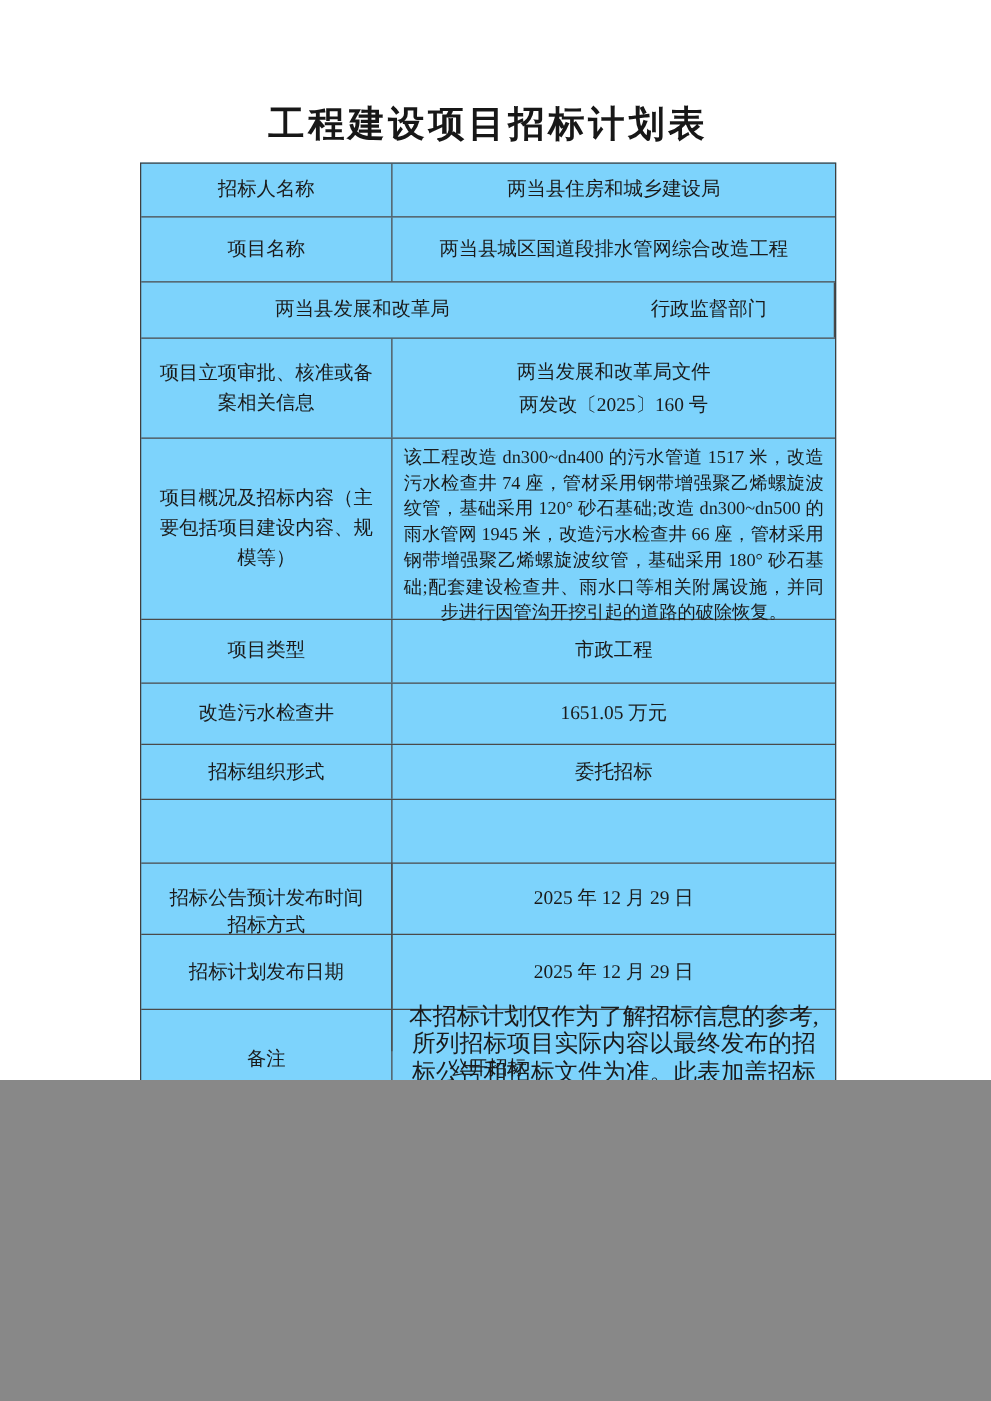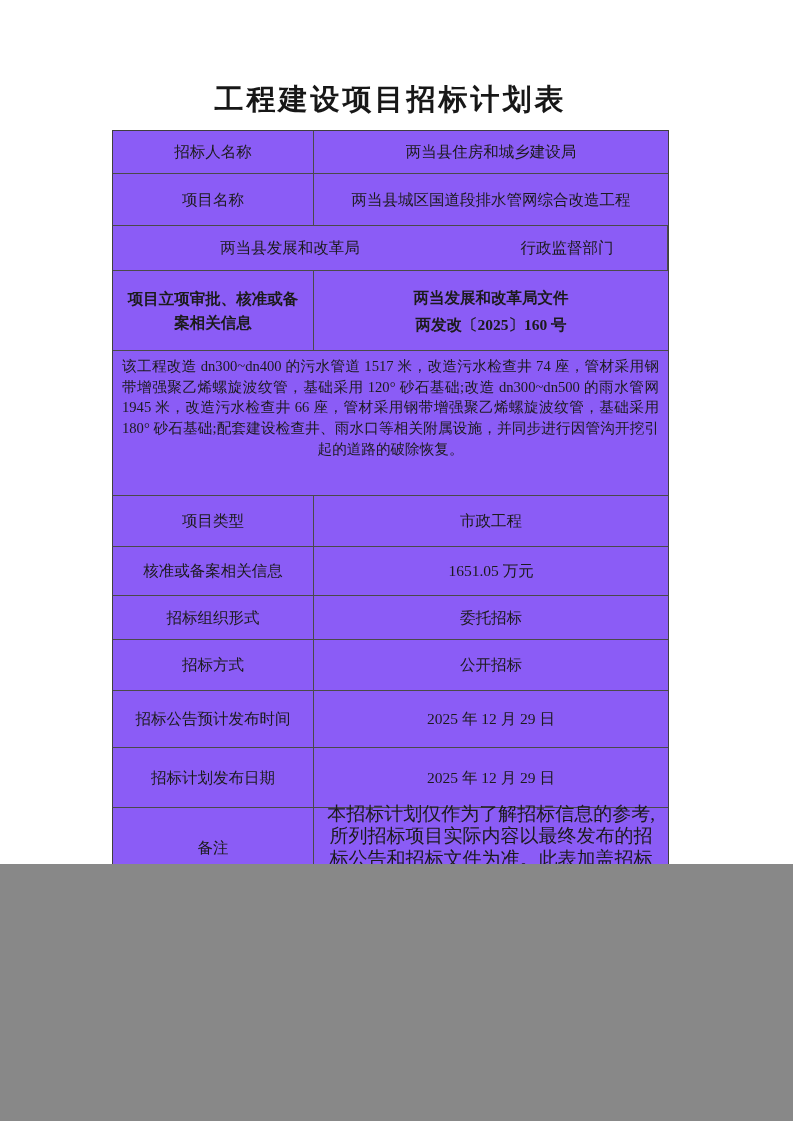--- a/index.html
+++ b/index.html
@@ -28,21 +28,21 @@
     color: #171717;
     white-space: nowrap;
   }
 
   .plan-table {
     position: absolute;
     top: 130px;
     left: 112px;
     width: 557px;
     border: 1px solid #3f3f3f;
-    background: #8b5cf6;
+    background: #7dd3fc;
   }
 
   .row { display: flex; }
   .row + .row { border-top: 1px solid #4a4a4a; }
 
   .cell {
     display: flex;
     align-items: center;
     justify-content: center;
     font-size: 15.5px;
@@ -58,26 +58,26 @@
   }
   .cell.value {
     flex: 1 1 auto;
     padding: 2px 10px;
   }
 
   
   .row:nth-child(1)  { height: 42px; }
   .row:nth-child(2)  { height: 52px; }
   .row:nth-child(3)  { height: 45px; }
-  .row:nth-child(4)  { height: 80px; font-weight: bold; }
+  .row:nth-child(4)  { height: 80px; }
   .row:nth-child(5)  { height: 145px; }
   .row:nth-child(6)  { height: 51px; }
   .row:nth-child(7)  { height: 49px; }
   .row:nth-child(8)  { height: 44px; }
-  .row:nth-child(9)  { height: 51px; }
+  .row:nth-child(9)  { height: 51px; flex-direction: column; }
   .row:nth-child(10) { height: 57px; }
   .row:nth-child(11) { height: 60px; }
   .row:nth-child(12) { height: 80px; }
 
   
   .row:nth-child(4) .value {
     white-space: pre-line;
     line-height: 27px;
     text-align: center;
   }
@@ -140,28 +140,29 @@
     <div class="row">
       <div class="cell value">两当县发展和改革局</div>
       <div class="cell label">行政监督部门</div>
     </div>
     <div class="row">
       <div class="cell label">项目立项审批、核准或备案相关信息</div>
       <div class="cell value">两当发展和改革局文件
 两发改〔2025〕160 号</div>
     </div>
     <div class="row">
+      <div class="cell label">项目概况及招标内容（主要包括项目建设内容、规模等）</div>
       <div class="cell value">该工程改造 dn300~dn400 的污水管道 1517 米，改造污水检查井 74 座，管材采用钢带增强聚乙烯螺旋波纹管，基础采用 120° 砂石基础;改造 dn300~dn500 的雨水管网 1945 米，改造污水检查井 66 座，管材采用钢带增强聚乙烯螺旋波纹管，基础采用 180° 砂石基础;配套建设检查井、雨水口等相关附属设施，并同步进行因管沟开挖引起的道路的破除恢复。</div>
     </div>
     <div class="row">
       <div class="cell label">项目类型</div>
       <div class="cell value">市政工程</div>
     </div>
     <div class="row">
-      <div class="cell label">核准或备案相关信息</div>
+      <div class="cell label">改造污水检查井</div>
       <div class="cell value">1651.05 万元</div>
     </div>
     <div class="row">
       <div class="cell label">招标组织形式</div>
       <div class="cell value">委托招标</div>
     </div>
     <div class="row">
       <div class="cell label">招标方式</div>
       <div class="cell value">公开招标</div>
     </div>

